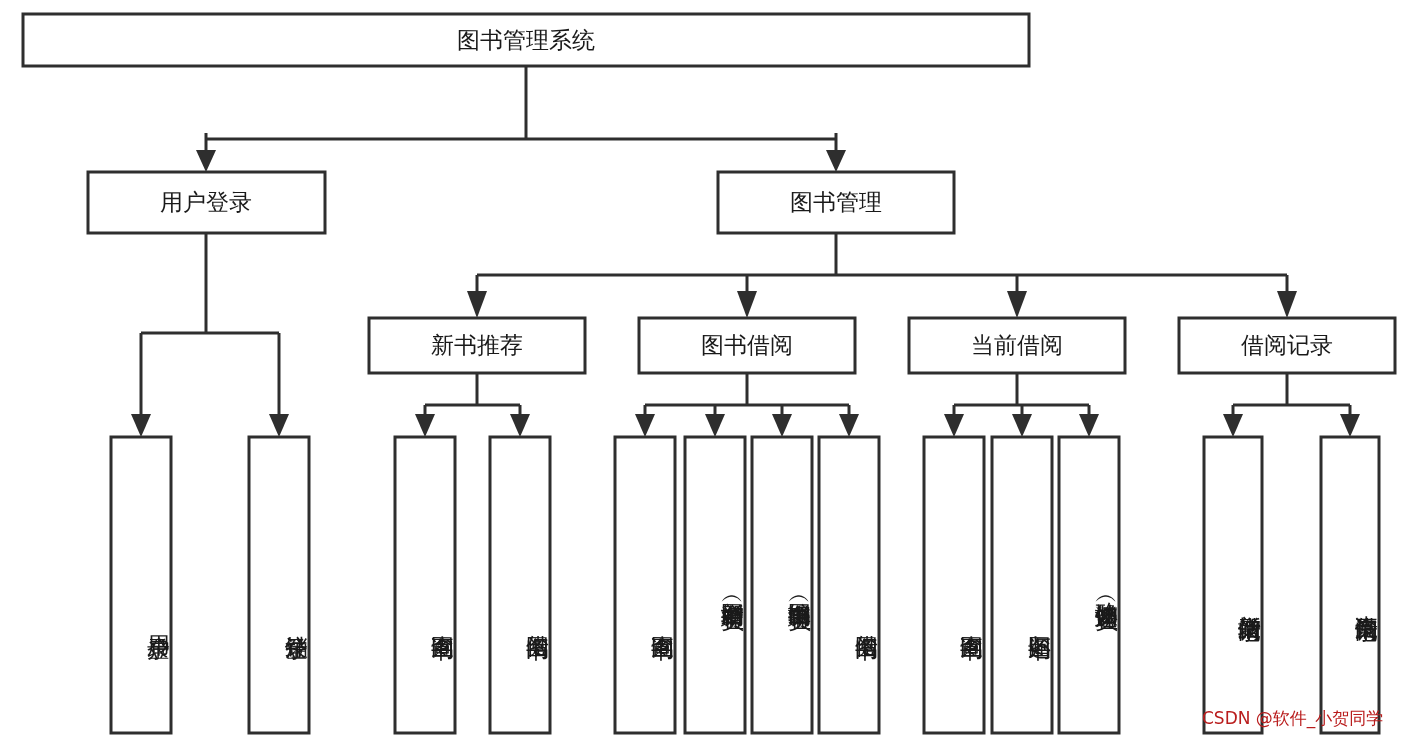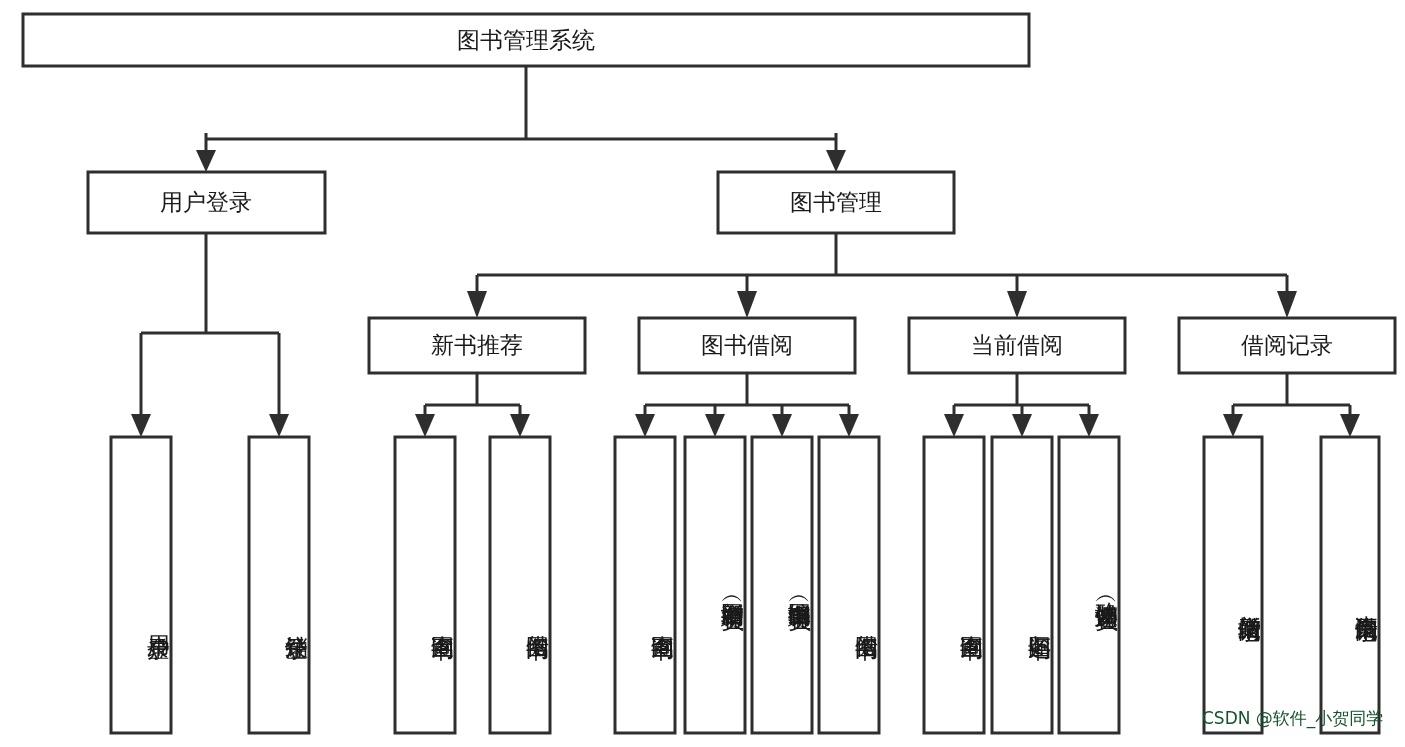--- a/index.html
+++ b/index.html
@@ -59,21 +59,21 @@
     letter-spacing: 1px;
     display: flex;
     align-items: flex-start;
     justify-content: center;
     white-space: nowrap;
   }
   .watermark {
     position: absolute;
     font-family: "DejaVu Sans", "Liberation Sans", sans-serif;
     font-size: 17px;
-    color: #14532d;
+    color: #b91c1c;
     white-space: nowrap;
     pointer-events: none;
   }
 </style>
 </head>
 <body>
 
 <div id="diagram-root">
 
   <svg id="flow" viewBox="0 0 1405 747">

